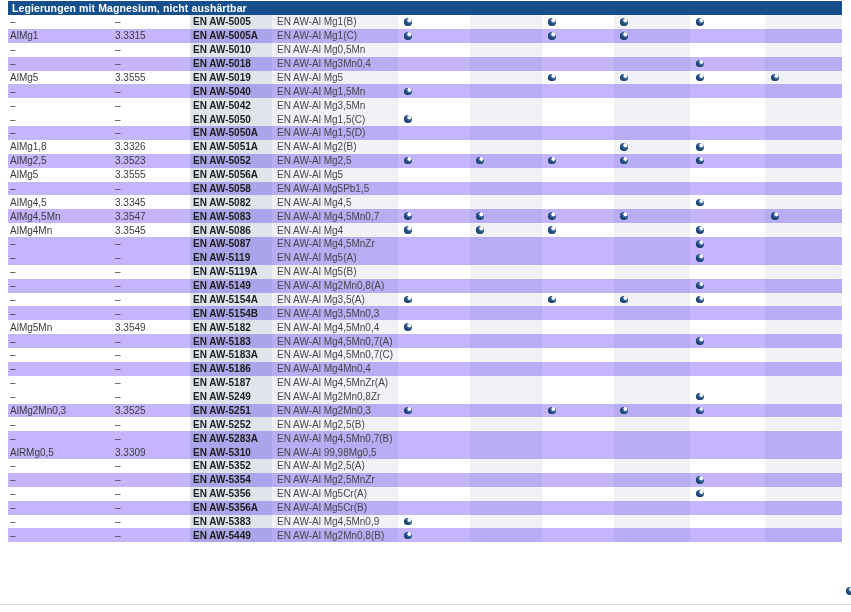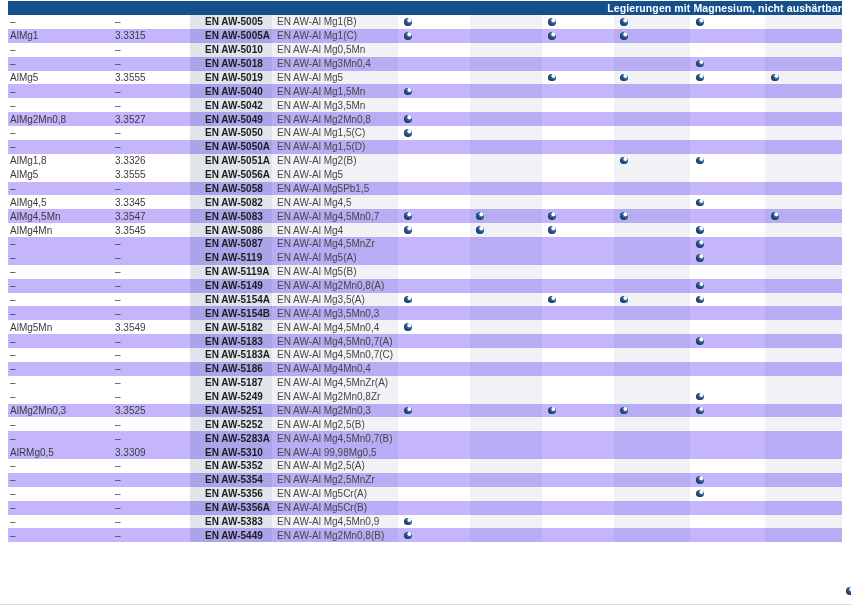--- a/index.html
+++ b/index.html
@@ -13,21 +13,20 @@
   .page{position:absolute;left:0;top:0;width:851px;height:612px;}
 
   .title-bar{
     position:absolute;left:8px;top:1px;width:834px;height:14px;
     background:var(--accent,#15508c);
     color:#ffffff;
     font-size:10.5px;font-weight:bold;
     line-height:14px;
     padding-left:4px;box-sizing:border-box;
     letter-spacing:0.1px;
-    text-align:right;
   }
 
   .rows{
     position:absolute;left:8px;top:15px;width:834px;
   }
   .row{
     display:grid;
     grid-template-columns:105px 77px 82px 126px 72px 72px 72px 76px 75px 77px;
     height:13.881px;
     align-items:center;
@@ -39,21 +38,21 @@
     height:100%;
     display:flex;align-items:center;
     font-size:10px;
     color:#3c3c3c;
     white-space:nowrap;overflow:hidden;
     box-sizing:border-box;
   }
   .c-alt{padding-left:2px;}
   .c-nr{padding-left:2px;}
   .c-en{
-    padding-left:15px;
+    padding-left:3px;
     font-weight:bold;color:#1d1d1d;
     background:rgba(26,62,114,0.135);
   }
   .c-al{
     padding-left:5px;
     color:#474747;
     background:rgba(26,62,114,0.065);
   }
   .c-dot{padding-left:6px;}
   .tint-light{background:rgba(26,62,114,0.065);}
@@ -196,34 +195,20 @@
         <div class="cell c-nr">–</div>
         <div class="cell c-en">EN AW-5042</div>
         <div class="cell c-al">EN AW-Al Mg3,5Mn</div>
         <div class="cell c-dot"></div>
         <div class="cell c-dot tint-light"></div>
         <div class="cell c-dot"></div>
         <div class="cell c-dot tint-light"></div>
         <div class="cell c-dot"></div>
         <div class="cell c-dot tint-light"></div>
       </div>
-      <div class="row even">
-        <div class="cell c-alt">AlMg2Mn0,8</div>
-        <div class="cell c-nr">3.3527</div>
-        <div class="cell c-en">EN AW-5049</div>
-        <div class="cell c-al">EN AW-Al Mg2Mn0,8</div>
-        <div class="cell c-dot">
-          <span class="dot"></span>
-        </div>
-        <div class="cell c-dot tint-light"></div>
-        <div class="cell c-dot"></div>
-        <div class="cell c-dot tint-light"></div>
-        <div class="cell c-dot"></div>
-        <div class="cell c-dot tint-light"></div>
-      </div>
       <div class="row odd">
         <div class="cell c-alt">–</div>
         <div class="cell c-nr">–</div>
         <div class="cell c-en">EN AW-5050</div>
         <div class="cell c-al">EN AW-Al Mg1,5(C)</div>
         <div class="cell c-dot">
           <span class="dot"></span>
         </div>
         <div class="cell c-dot tint-light"></div>
         <div class="cell c-dot"></div>
@@ -252,20 +237,42 @@
         <div class="cell c-dot tint-light"></div>
         <div class="cell c-dot"></div>
         <div class="cell c-dot tint-light">
           <span class="dot"></span>
         </div>
         <div class="cell c-dot">
           <span class="dot"></span>
         </div>
         <div class="cell c-dot tint-light"></div>
       </div>
+      <div class="row even">
+        <div class="cell c-alt">AlMg2,5</div>
+        <div class="cell c-nr">3.3523</div>
+        <div class="cell c-en">EN AW-5052</div>
+        <div class="cell c-al">EN AW-Al Mg2,5</div>
+        <div class="cell c-dot">
+          <span class="dot"></span>
+        </div>
+        <div class="cell c-dot tint-light">
+          <span class="dot"></span>
+        </div>
+        <div class="cell c-dot">
+          <span class="dot"></span>
+        </div>
+        <div class="cell c-dot tint-light">
+          <span class="dot"></span>
+        </div>
+        <div class="cell c-dot">
+          <span class="dot"></span>
+        </div>
+        <div class="cell c-dot tint-light"></div>
+      </div>
       <div class="row odd">
         <div class="cell c-alt">AlMg5</div>
         <div class="cell c-nr">3.3555</div>
         <div class="cell c-en">EN AW-5056A</div>
         <div class="cell c-al">EN AW-Al Mg5</div>
         <div class="cell c-dot"></div>
         <div class="cell c-dot tint-light"></div>
         <div class="cell c-dot"></div>
         <div class="cell c-dot tint-light"></div>
         <div class="cell c-dot"></div>

